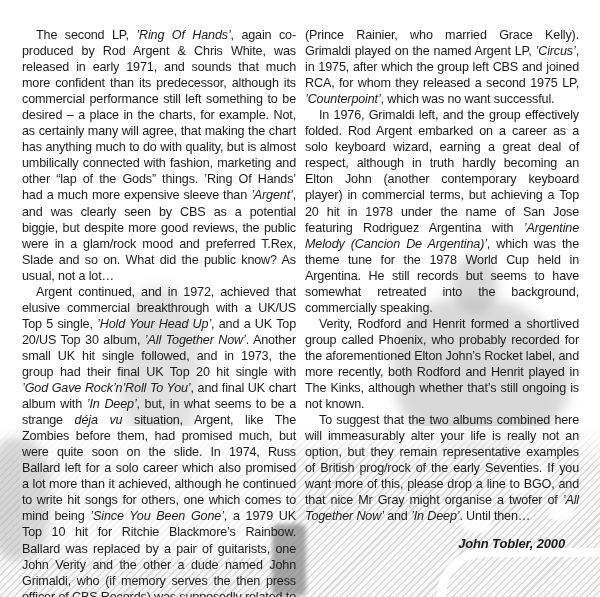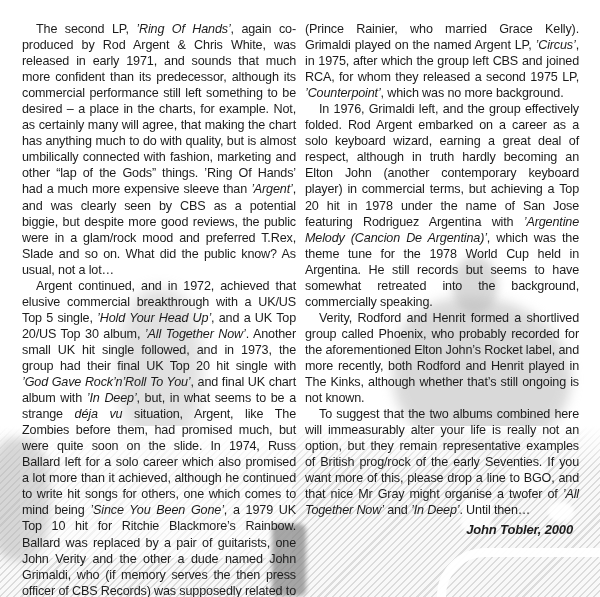--- a/index.html
+++ b/index.html
@@ -83,35 +83,35 @@
   .blob-a { left: 508px; top: 466px; width: 40px; height: 26px; border-radius: 6px; transform: rotate(-12deg); }
   .blob-b { left: 462px; top: 498px; width: 30px; height: 34px; border-radius: 8px; transform: rotate(8deg); }
   .blob-c { left: 548px; top: 502px; width: 26px; height: 20px; border-radius: 50%; }
   
   .page {
     position: absolute;
     inset: 0;
     z-index: 1;
     display: flex;
     gap: 9px;
-    padding: 21px 21px 0 22px;
+    padding: 27px 21px 0 22px;
     box-sizing: border-box;
   }
   .column { flex: 1 1 0; min-width: 0; }
   .para {
     margin: 0;
     color: var(--ink, #1c1c1c);
     font-size: 12.6px;
     line-height: 16.05px;
     letter-spacing: -0.15px;
     text-align: justify;
   }
   .para.indent { text-indent: 14px; }
   .signature {
-    margin: 4px;
+    margin: 12px;
     color: var(--ink, #1c1c1c);
     font-size: 13px;
     line-height: 16.05px;
     letter-spacing: -0.15px;
     font-weight: bold;
     font-style: italic;
     text-align: right;
     padding-right: 2px;
   }
 </style>
@@ -131,19 +131,19 @@
   <div class="bg-white-blob blob-c"></div>
   <div class="bg-outline"></div>
 </div>
 
 <div class="page">
   <div class="column">
       <p class="para indent"><span>The second LP, </span><i>’Ring Of Hands’</i><span>, again co-produced by Rod Argent &amp; Chris White, was released in early 1971, and sounds that much more confident than its predecessor, although its commercial performance still left something to be desired – a place in the charts, for example. Not, as certainly many will agree, that making the chart has anything much to do with quality, but is almost umbilically connected with fashion, marketing and other “lap of the Gods” things. ’Ring Of Hands’ had a much more expensive sleeve than </span><i>’Argent’</i><span>, and was clearly seen by CBS as a potential biggie, but despite more good reviews, the public were in a glam/rock mood and preferred T.Rex, Slade and so on. What did the public know? As usual, not a lot…</span></p>
       <p class="para indent"><span>Argent continued, and in 1972, achieved that elusive commercial breakthrough with a UK/US Top 5 single, </span><i>’Hold Your Head Up’</i><span>, and a UK Top 20/US Top 30 album, </span><i>’All Together Now’</i><span>. Another small UK hit single followed, and in 1973, the group had their final UK Top 20 hit single with </span><i>’God Gave Rock’n’Roll To You’</i><span>, and final UK chart album with </span><i>’In Deep’</i><span>, but, in what seems to be a strange </span><i>déja vu</i><span> situation, Argent, like The Zombies before them, had promised much, but were quite soon on the slide. In 1974, Russ Ballard left for a solo career which also promised a lot more than it achieved, although he continued to write hit songs for others, one which comes to mind being </span><i>’Since You Been Gone’</i><span>, a 1979 UK Top 10 hit for Ritchie Blackmore’s Rainbow. Ballard was replaced by a pair of guitarists, one John Verity and the other a dude named John Grimaldi, who (if memory serves the then press officer of CBS Records) was supposedly related to the Royal Family of Monaco</span></p>
     </div>
   <div class="column">
-      <p class="para"><span>(Prince Rainier, who married Grace Kelly). Grimaldi played on the named Argent LP, </span><i>’Circus’</i><span>, in 1975, after which the group left CBS and joined RCA, for whom they released a second 1975 LP, </span><i>’Counterpoint’</i><span>, which was no more background.</span></p>
+      <p class="para"><span>(Prince Rainier, who married Grace Kelly). Grimaldi played on the named Argent LP, </span><i>’Circus’</i><span>, in 1975, after which the group left CBS and joined RCA, for whom they released a second 1975 LP, </span><i>’Counterpoint’</i><span>, which was no want successful.</span></p>
       <p class="para indent"><span>In 1976, Grimaldi left, and the group effectively folded. Rod Argent embarked on a career as a solo keyboard wizard, earning a great deal of respect, although in truth hardly becoming an Elton John (another contemporary keyboard player) in commercial terms, but achieving a Top 20 hit in 1978 under the name of San Jose featuring Rodriguez Argentina with </span><i>’Argentine Melody (Cancion De Argentina)’</i><span>, which was the theme tune for the 1978 World Cup held in Argentina. He still records but seems to have somewhat retreated into the background, commercially speaking.</span></p>
       <p class="para indent"><span>Verity, Rodford and Henrit formed a shortlived group called Phoenix, who probably recorded for the aforementioned Elton John’s Rocket label, and more recently, both Rodford and Henrit played in The Kinks, although whether that’s still ongoing is not known.</span></p>
       <p class="para indent"><span>To suggest that the two albums combined here will immeasurably alter your life is really not an option, but they remain representative examples of British prog/rock of the early Seventies. If you want more of this, please drop a line to BGO, and that nice Mr Gray might organise a twofer of </span><i>’All Together Now’</i><span> and </span><i>’In Deep’</i><span>. Until then…</span></p>
       <p class="signature">John Tobler, 2000</p>
     </div>
 </div>
 
 </body></html>

